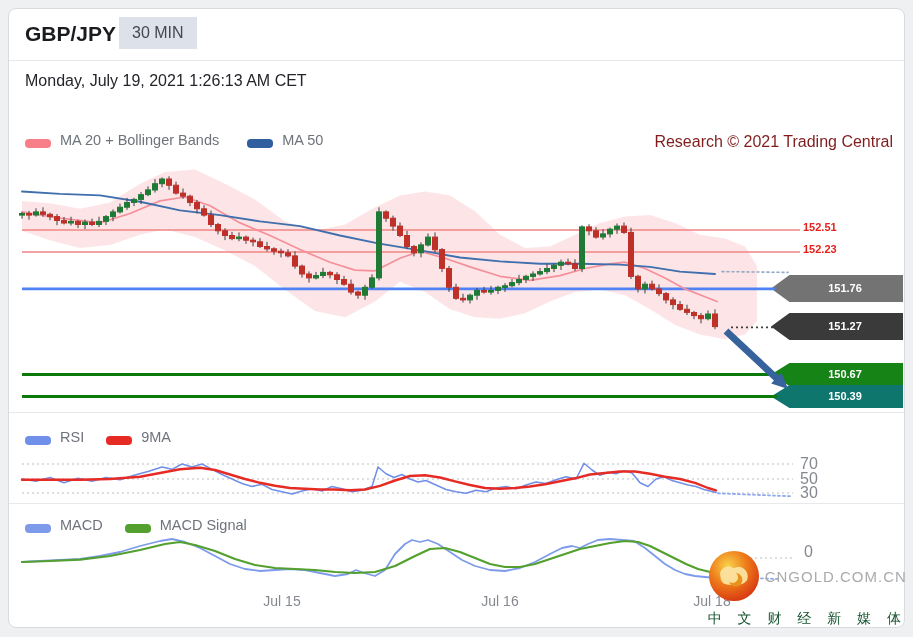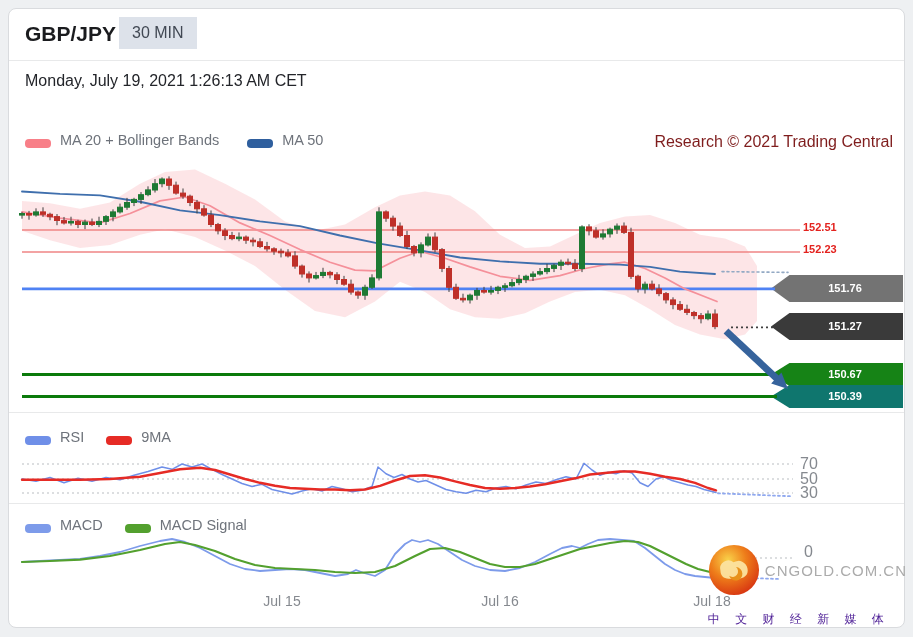--- a/index.html
+++ b/index.html
@@ -31,21 +31,21 @@
   .tag-s { height:23px; line-height:23px; }
   .scale-label { left:800px; width:40px; font-size:16px; color:#85898f; }
   .x-label { width:70px; text-align:center; font-size:14px; color:#85898f; top:593px; }
   svg.layer { position:absolute; left:0; top:0; pointer-events:none; }
   #chart-svg { z-index:1; } .html-layer { z-index:2; } #arrow-svg { z-index:3; }
   
   .logo { right:6px; bottom:9px; z-index:4; display:flex; flex-direction:column; }
   .logo-row { display:flex; align-items:center; }
   .logo-name { font-size:33px; font-weight:bold; color:#9c9c9c; letter-spacing:3px; line-height:1; }
   .logo-domain { font-size:15px; color:#ababab; letter-spacing:1px; margin-top:1px; }
-  .logo-tagline { font-size:12px; color:#4c1d95; letter-spacing:6px; margin-top:15px; }
+  .logo-tagline { font-size:14px; color:#14532d; letter-spacing:6px; margin-top:8px; }
 </style>
 </head>
 <body>
 
 <div class="card"></div>
 
 <svg id="chart-svg" class="layer" width="913" height="637" viewBox="0 0 913 637">
     <path d="M22.0 200.9 L50.0 203.3 L80.0 208.8 L110.0 202.5 L140.0 183.7 L165.0 171.9 L195.0 169.5 L225.0 183.7 L255.0 199.4 L285.0 221.4 L315.0 230.8 L345.0 224.5 L375.0 207.2 L400.0 195.4 L425.0 191.5 L450.0 195.4 L475.0 211.2 L500.0 234.7 L525.0 248.1 L550.0 246.5 L575.0 234.7 L600.0 222.9 L625.0 216.6 L650.0 215.1 L675.0 222.9 L700.0 234.7 L725.0 238.6 L745.0 246.5 L757.0 266.1 L757.0 321.1 L745.0 334.5 L725.0 339.2 L700.0 334.5 L675.0 325.0 L650.0 309.3 L625.0 295.2 L600.0 289.7 L575.0 292.0 L550.0 301.5 L525.0 313.3 L500.0 318.7 L475.0 317.2 L450.0 309.3 L425.0 292.0 L400.0 281.8 L375.0 301.5 L345.0 317.2 L315.0 310.9 L285.0 289.7 L255.0 266.1 L225.0 250.4 L195.0 237.1 L165.0 229.2 L140.0 234.7 L110.0 244.9 L80.0 248.1 L50.0 240.2 L22.0 230.8 Z" fill="rgba(247,160,170,0.28)" stroke="none"></path>
     <line x1="22" y1="230" x2="800" y2="230" stroke="#ef8585" stroke-width="1.3"></line>
     <line x1="22" y1="251.9905660377359" x2="800" y2="251.9905660377359" stroke="#ef8585" stroke-width="1.3"></line>

